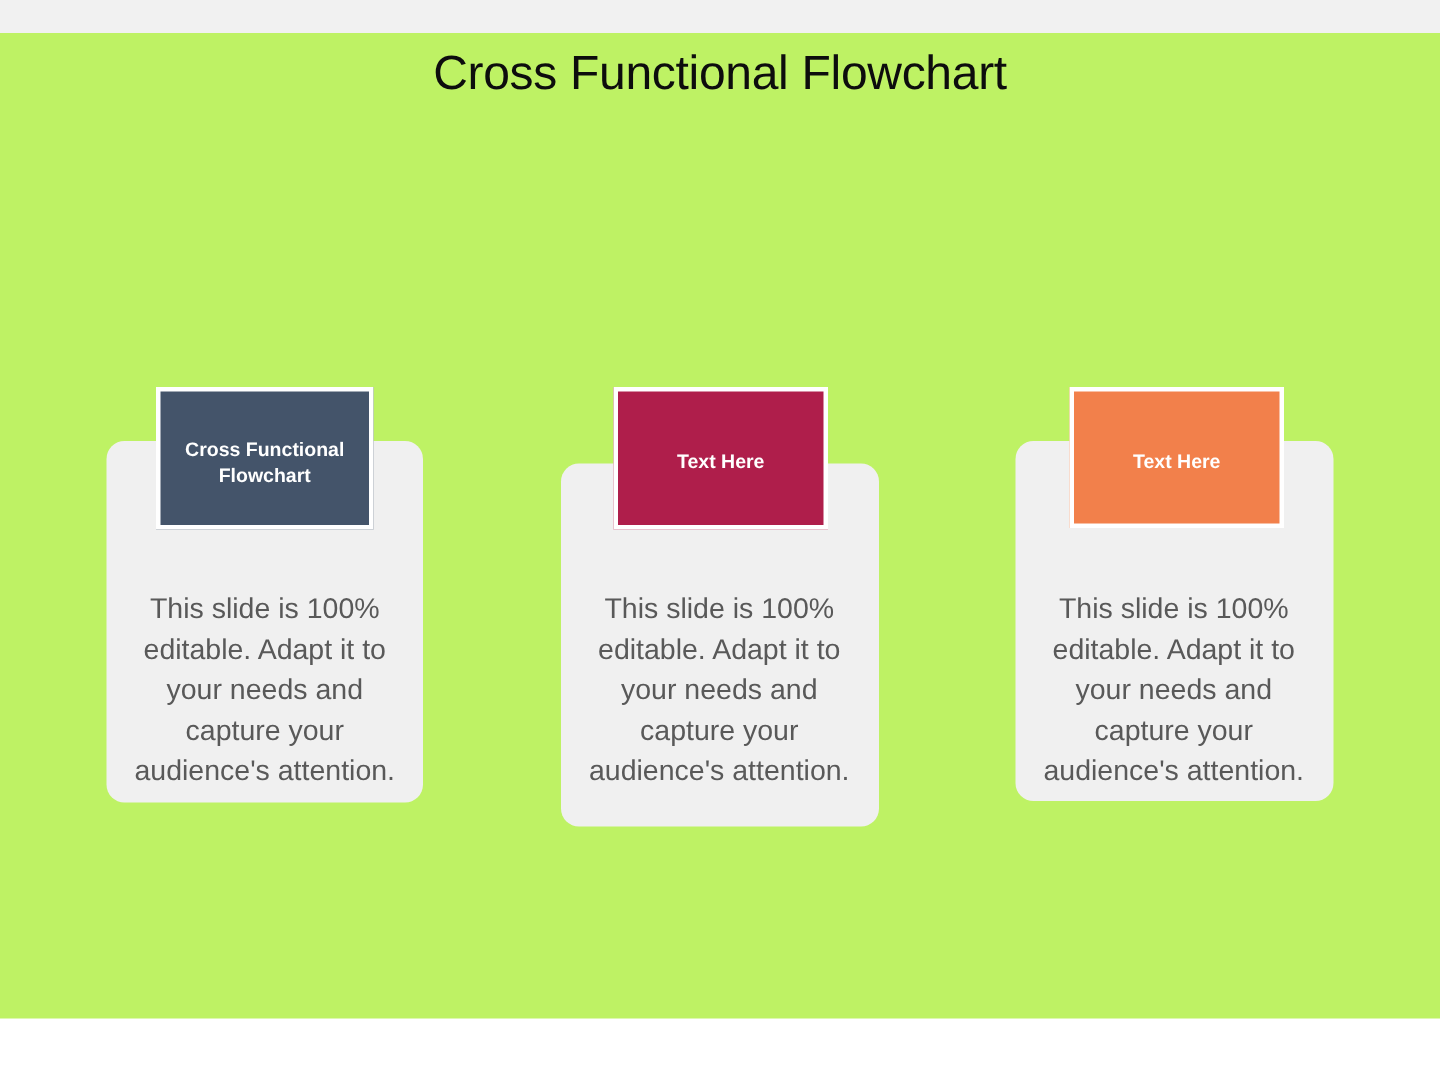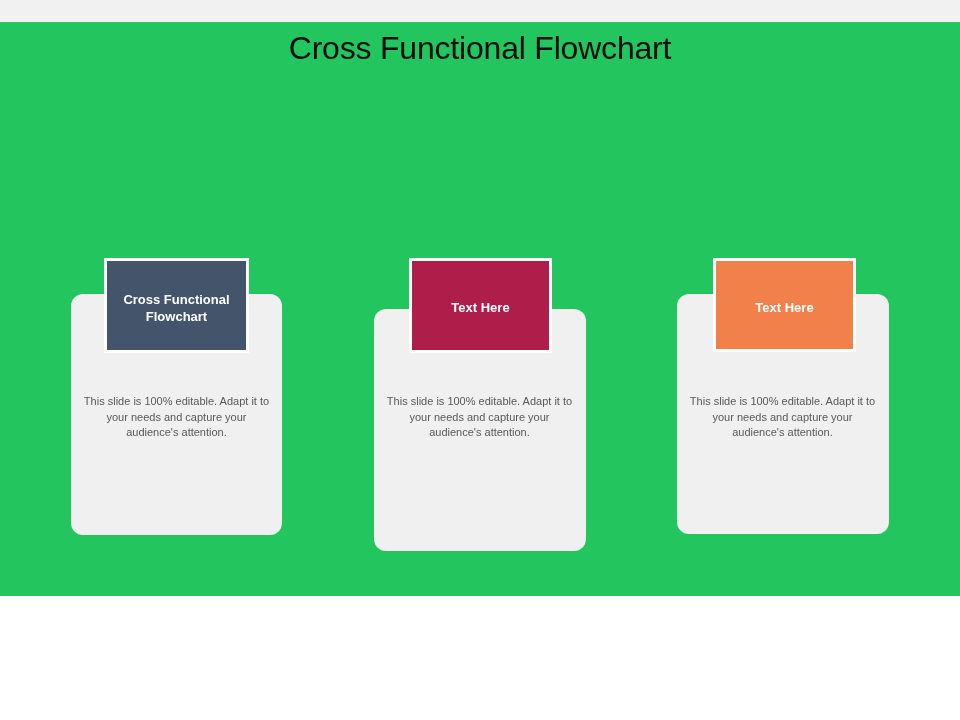--- a/index.html
+++ b/index.html
@@ -10,22 +10,22 @@
     width: 960px;
     height: 720px;
     background: #ffffff;
     font-family: "Liberation Sans", sans-serif;
     overflow: hidden;
   }
 
   .slide {
     position: relative;
     width: 960px;
-    height: 596px;
-    background: #22c55e;
+    height: 679px;
+    background: #bef264;
   }
 
   
   .top-band {
     position: absolute;
     left: 0;
     top: 0;
     width: 960px;
     height: 22px;
     background: #f1f1f1;
@@ -81,21 +81,21 @@
     font-size: 13px;
     line-height: 1.28;
     padding: 0 8px;
     margin-top: 6px;
   }
 
   .card-desc {
     position: absolute;
     text-align: center;
     color: #595959;
-    font-size: 11px;
+    font-size: 19px;
     line-height: 1.42;
   }
 
   
   #card-1 .card-body   { left: 71px;  top: 294px; width: 211px; height: 241px; }
   #card-1 .card-header { left: 104px; top: 258px; width: 145px; height: 95px;
                          background: #44546a; }
   #card-1 .card-desc   { left: 81px;  top: 394px; width: 191px; }
 
   

